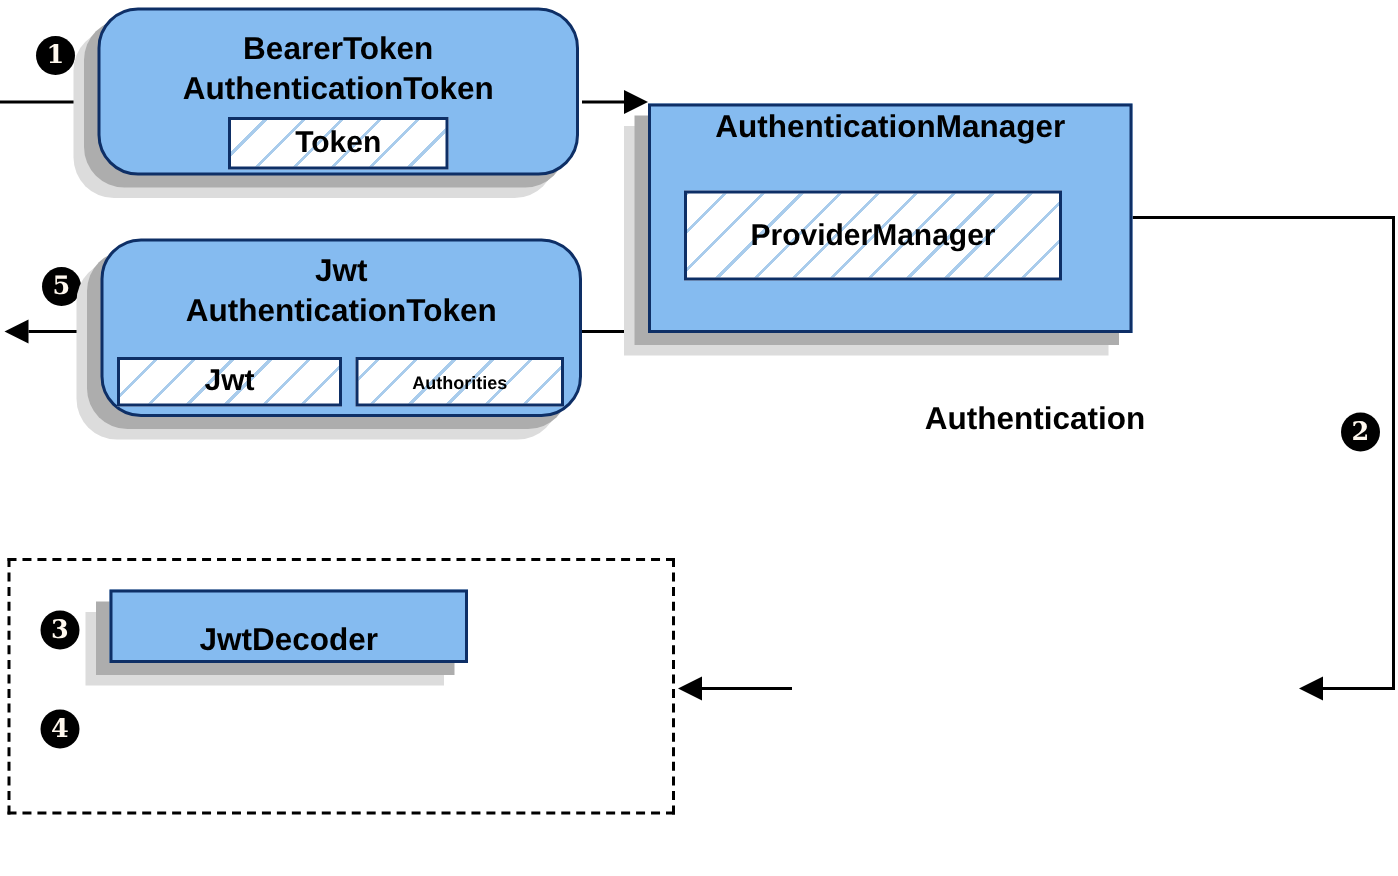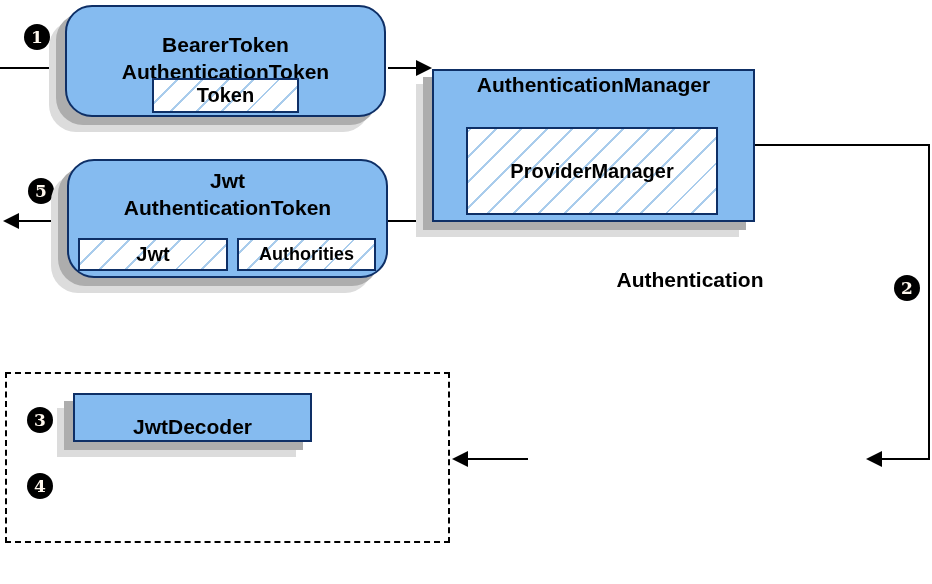--- a/index.html
+++ b/index.html
@@ -72,47 +72,47 @@
   <div class="head-left" style="left:866px;top:451px;"></div>
 
   <div class="hline" style="left:468px;top:458px;width:60px;"></div>
   <div class="head-left" style="left:452px;top:451px;"></div>
 
   <div class="hline" style="left:388px;top:220px;width:44px;"></div>
   <div class="hline" style="left:19px;top:220px;width:48px;"></div>
   <div class="head-left" style="left:3px;top:213px;"></div>
 
   <div class="node rounded" style="left:65px;top:5px;width:321px;height:112px;">
-    <div class="ttl" style="margin-top:24px;">
+    <div class="ttl" style="margin-top:12px;">
       <div>BearerToken</div>
       <div>AuthenticationToken</div>
     </div>
     <div class="member" style="left:85px;top:71px;width:147px;height:35px;">
       <span>Token</span>
     </div>
   </div>
 
   <div class="node" style="left:432px;top:69px;width:323px;height:153px;">
     <div class="ttl" style="">
       <div>AuthenticationManager</div>
     </div>
-    <div class="member" style="left:32px;top:56px;width:252px;height:88px;">
+    <div class="member" style="left:22px;top:56px;width:252px;height:60px;">
       <span>ProviderManager</span>
     </div>
   </div>
 
   <div class="node rounded" style="left:67px;top:159px;width:321px;height:119px;">
     <div class="ttl" style="margin-top:6px;">
       <div>Jwt</div>
       <div>AuthenticationToken</div>
     </div>
     <div class="member" style="left:9px;top:77px;width:150px;height:33px;">
       <span>Jwt</span>
     </div>
-    <div class="member" style="left:168px;top:77px;width:139px;height:33px;font-size:18px;">
+    <div class="member" style="left:168px;top:77px;width:139px;height:33px;font-size:12px;">
       <span>Authorities</span>
     </div>
   </div>
 
   <div class="group-title" style="left:512px;top:266px;width:356px;">
     <div>Authentication</div>
   </div>
 
 
   <div class="dash-black" style="left:5px;top:372px;width:445px;height:171px;"></div>

